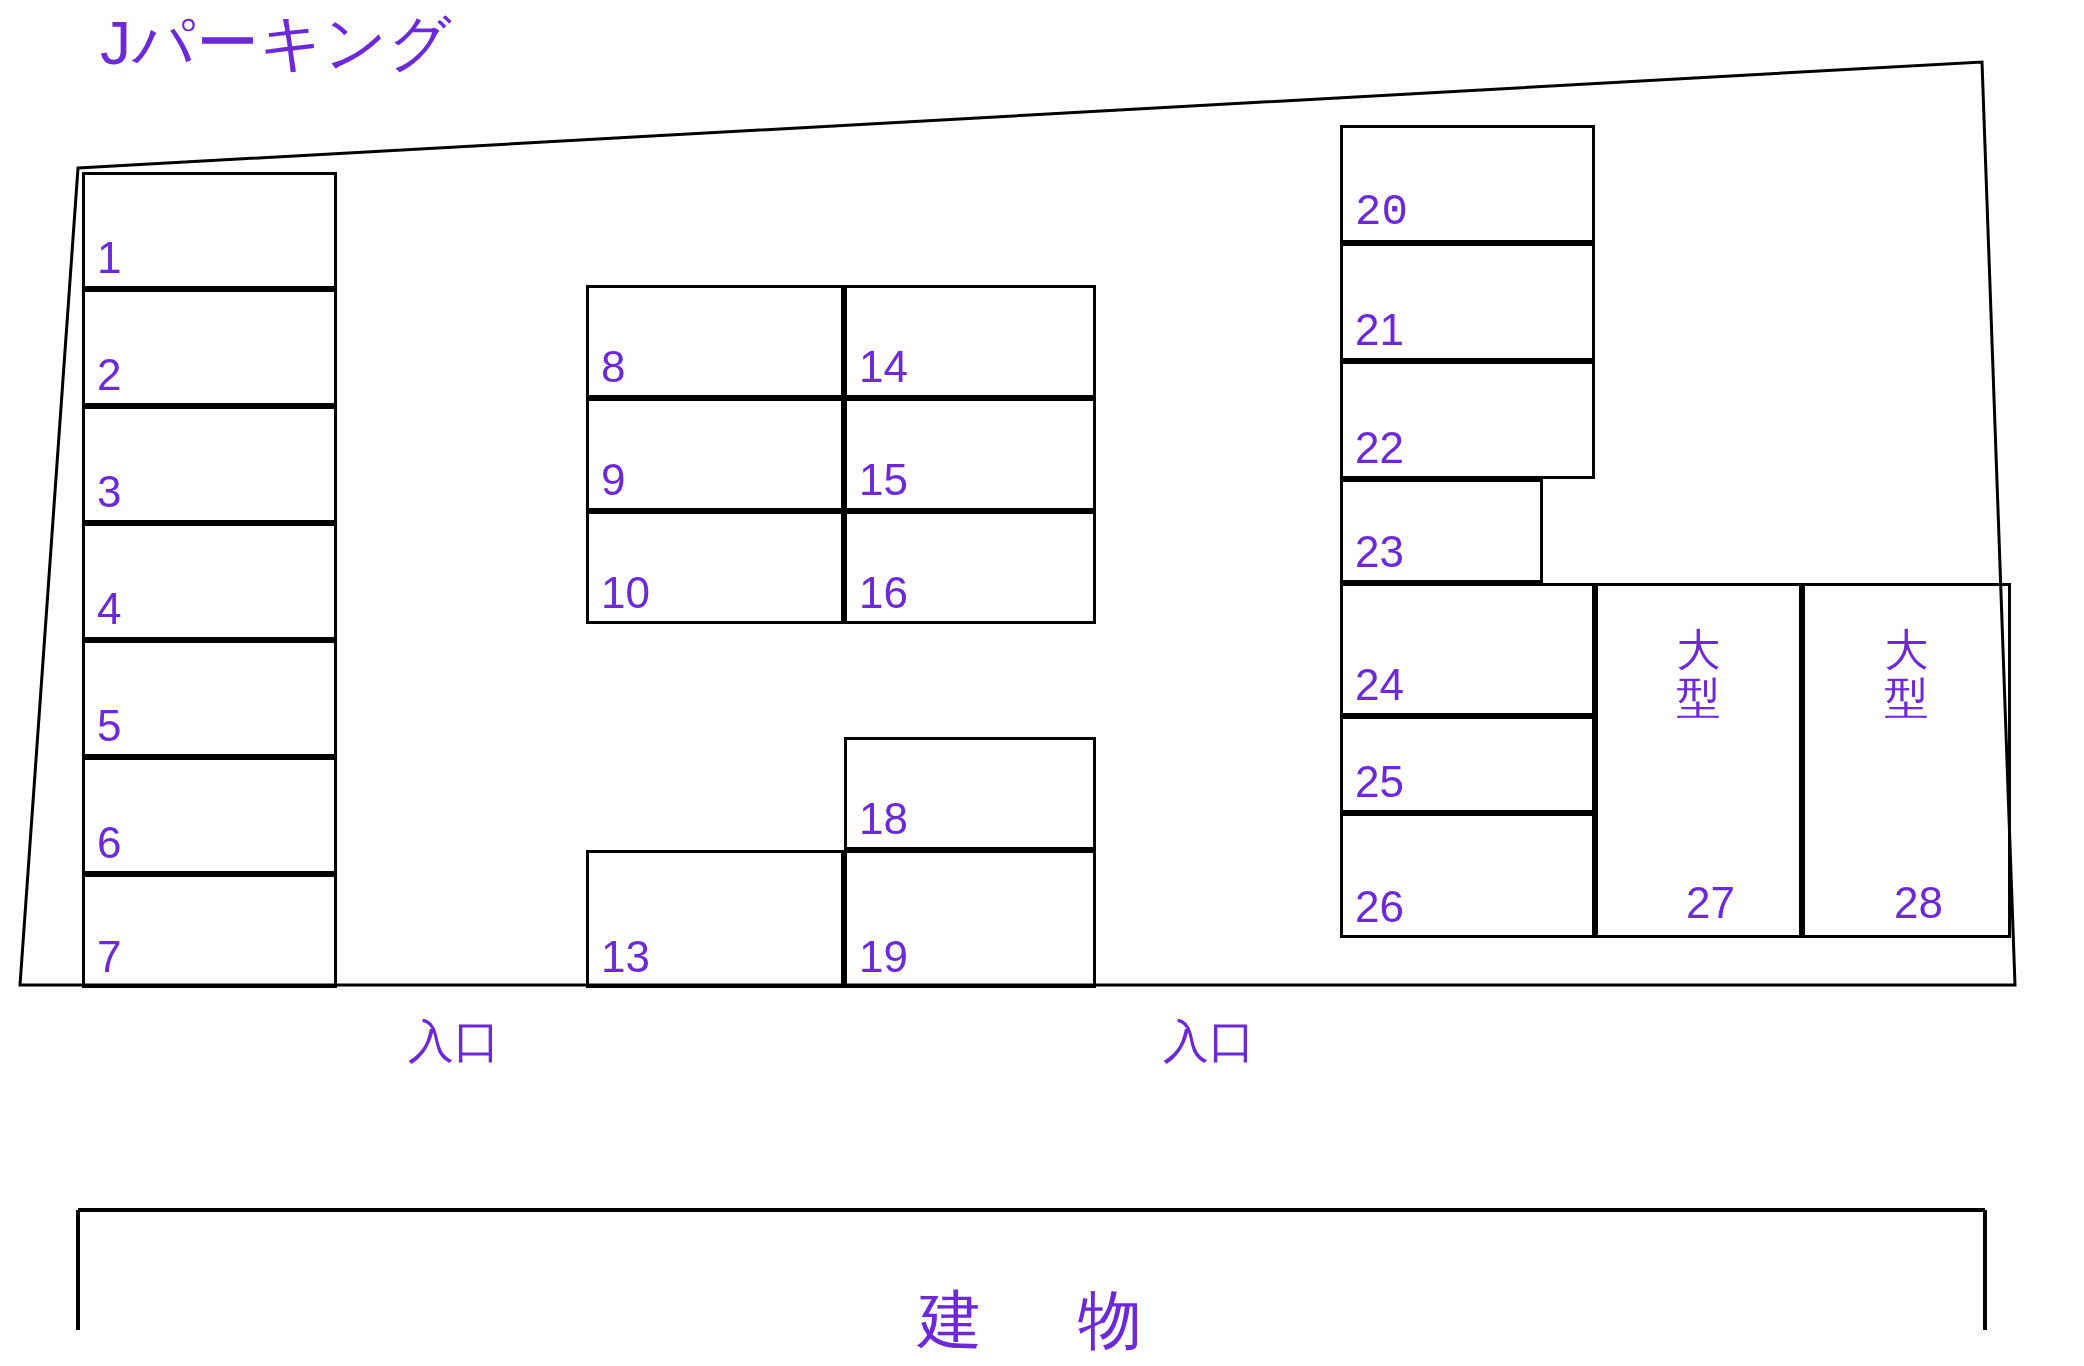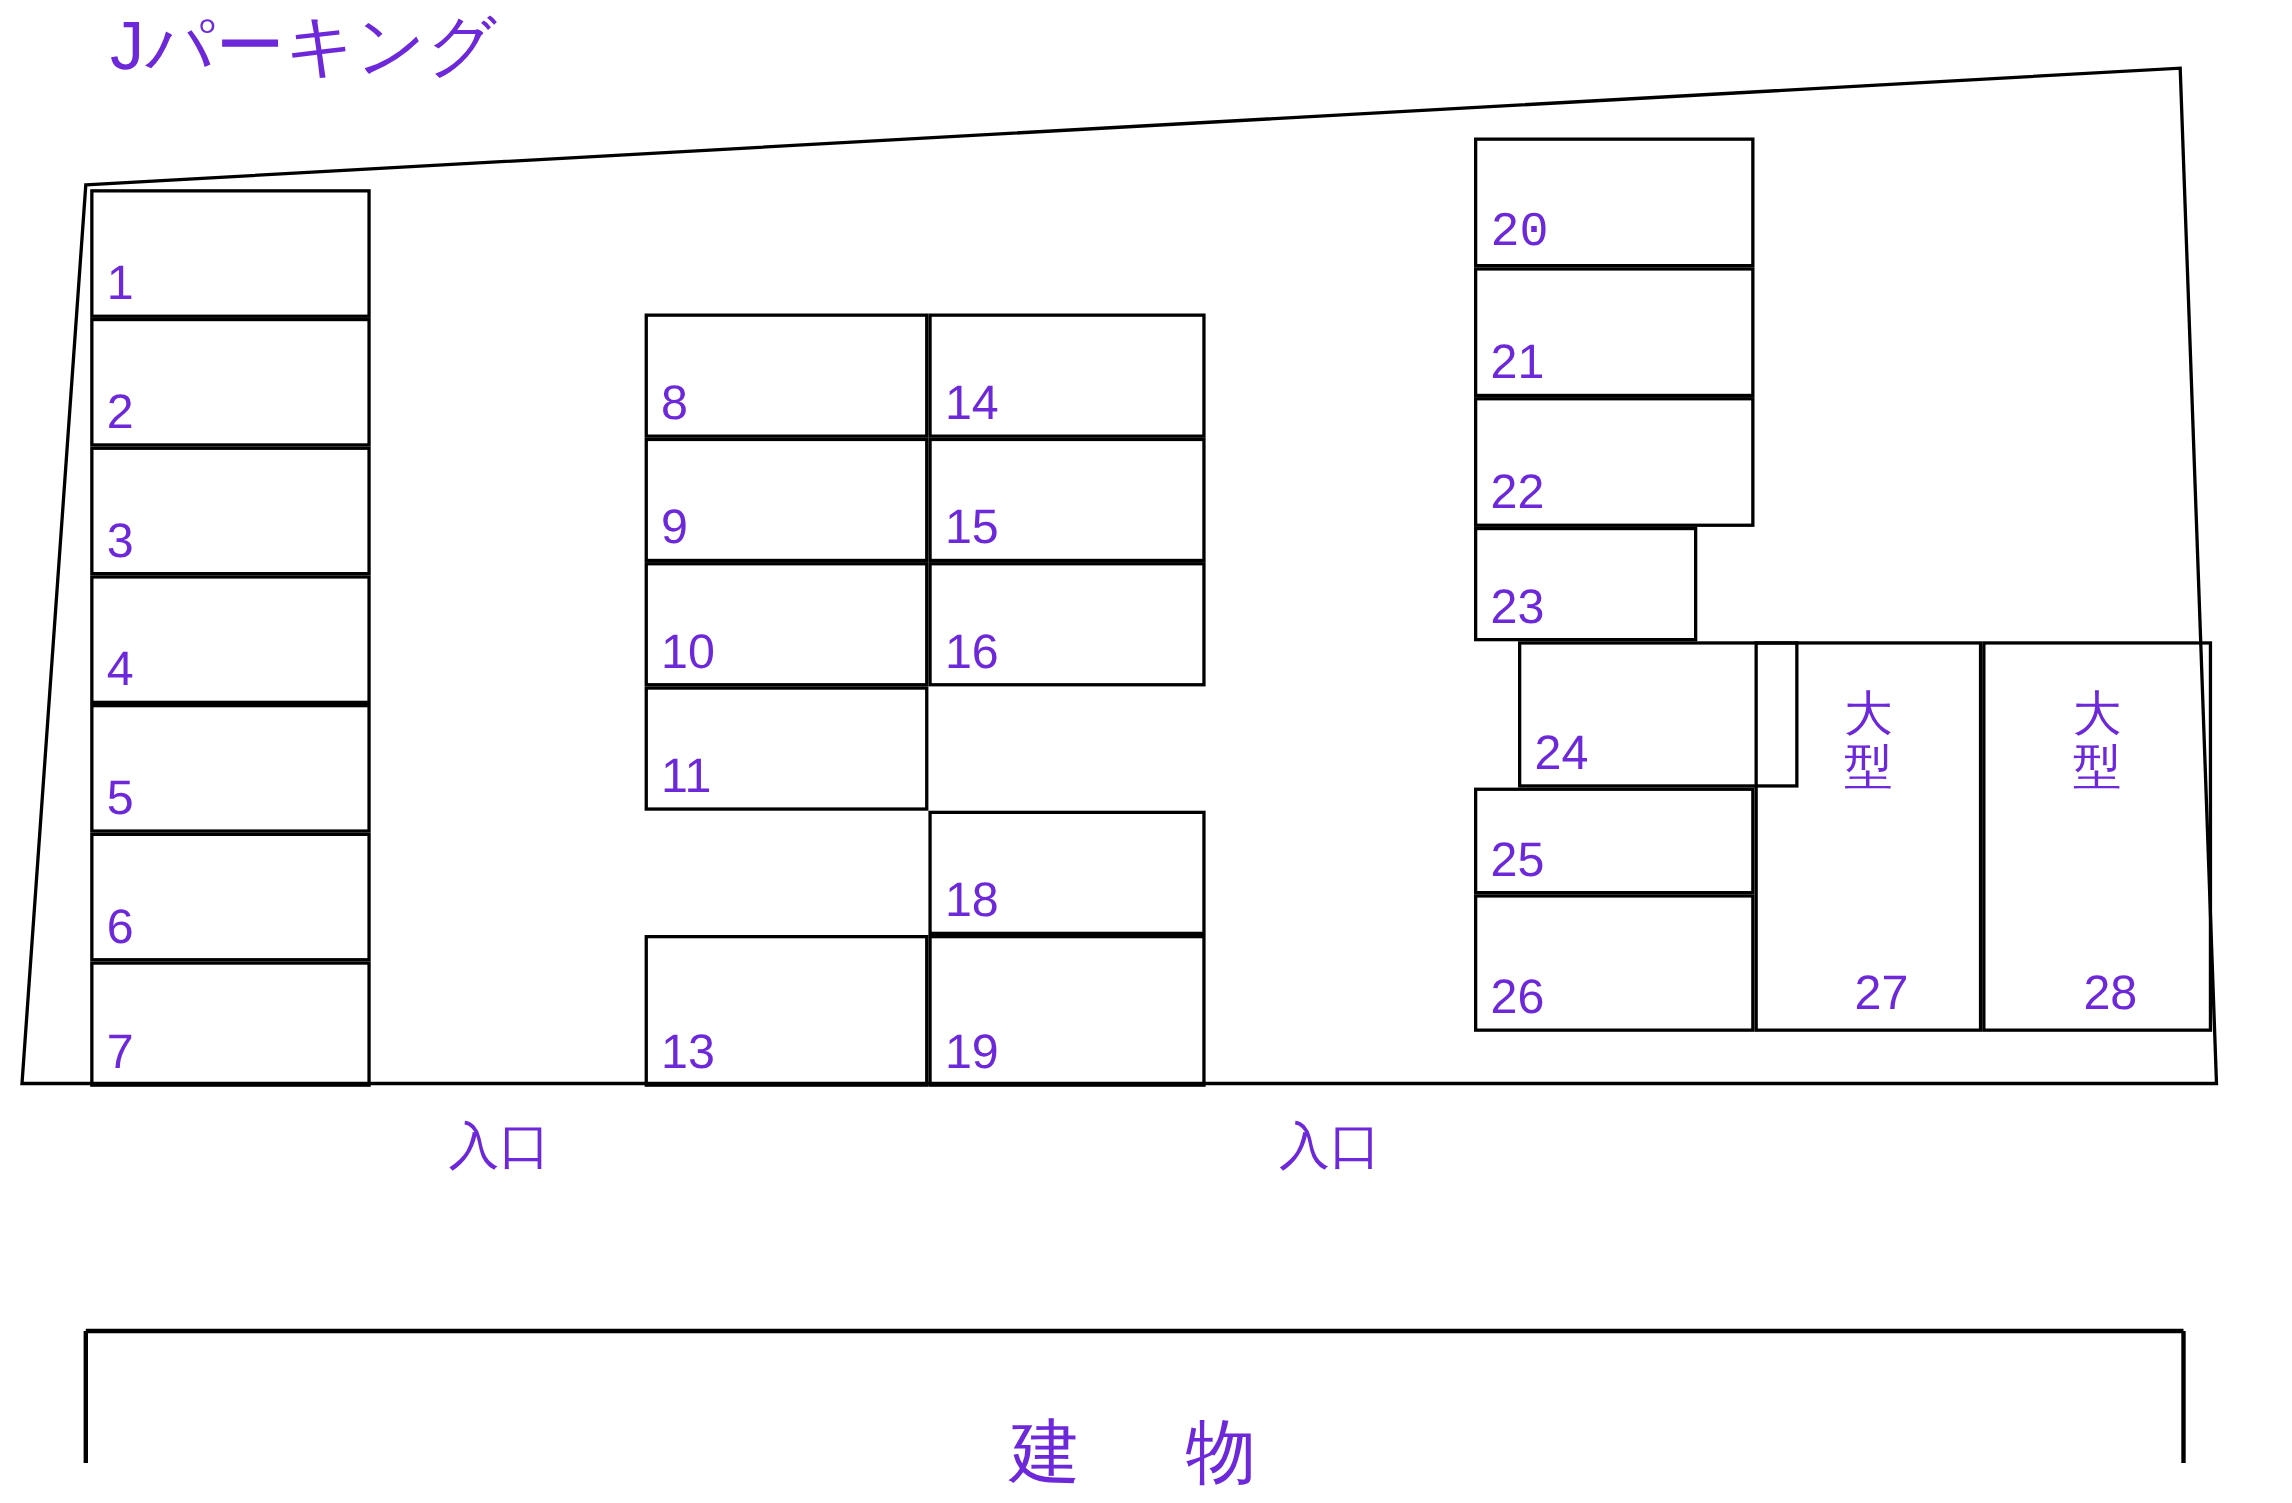--- a/index.html
+++ b/index.html
@@ -114,23 +114,20 @@
 
   <div class="stall" style="left:586px; top:285px; width:258px; height:113px;">
     <span class="num">8</span>
   </div>
   <div class="stall" style="left:586px; top:398px; width:258px; height:113px;">
     <span class="num">9</span>
   </div>
   <div class="stall" style="left:586px; top:511px; width:258px; height:113px;">
     <span class="num">10</span>
   </div>
-  <div class="stall" style="left:586px; top:624px; width:258px; height:113px;">
-    <span class="num">11</span>
-  </div>
   <div class="stall" style="left:586px; top:850px; width:258px; height:138px;">
     <span class="num">13</span>
   </div>
 
   <div class="stall" style="left:844px; top:285px; width:252px; height:113px;">
     <span class="num">14</span>
   </div>
   <div class="stall" style="left:844px; top:398px; width:252px; height:113px;">
     <span class="num">15</span>
   </div>
@@ -149,21 +146,21 @@
   </div>
   <div class="stall" style="left:1340px; top:243px; width:255px; height:118px;">
     <span class="num">21</span>
   </div>
   <div class="stall" style="left:1340px; top:361px; width:255px; height:118px;">
     <span class="num">22</span>
   </div>
   <div class="stall" style="left:1340px; top:479px; width:203px; height:104px;">
     <span class="num">23</span>
   </div>
-  <div class="stall" style="left:1340px; top:583px; width:255px; height:133px;margin-left:40px;">
+  <div class="stall" style="left:1340px; top:583px; width:255px; height:133px;">
     <span class="num">24</span>
   </div>
   <div class="stall" style="left:1340px; top:716px; width:255px; height:97px;">
     <span class="num">25</span>
   </div>
   <div class="stall" style="left:1340px; top:813px; width:255px; height:125px;">
     <span class="num">26</span>
   </div>
 
   <div class="stall centered" style="left:1595px; top:583px; width:207px; height:355px;">

